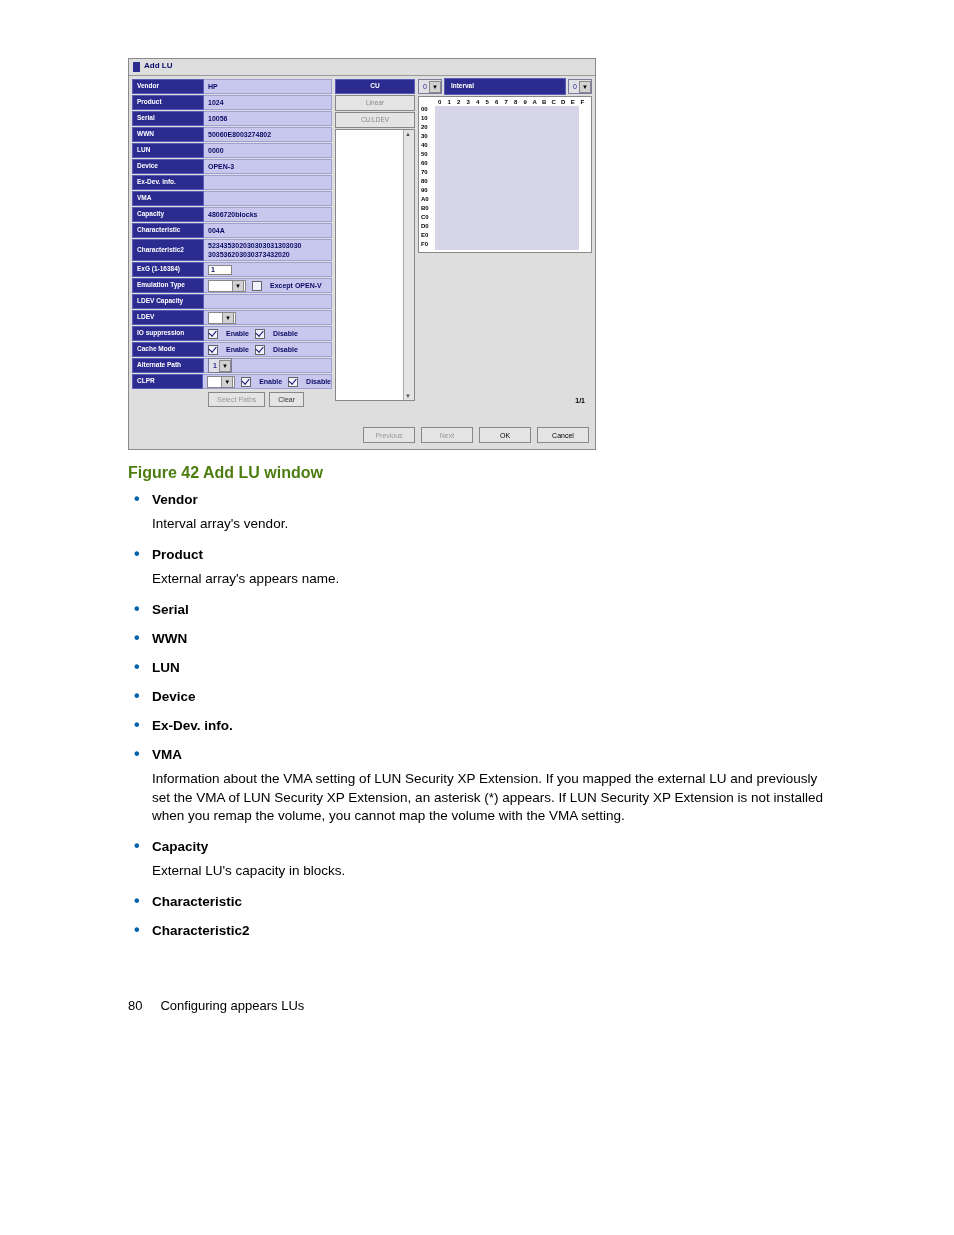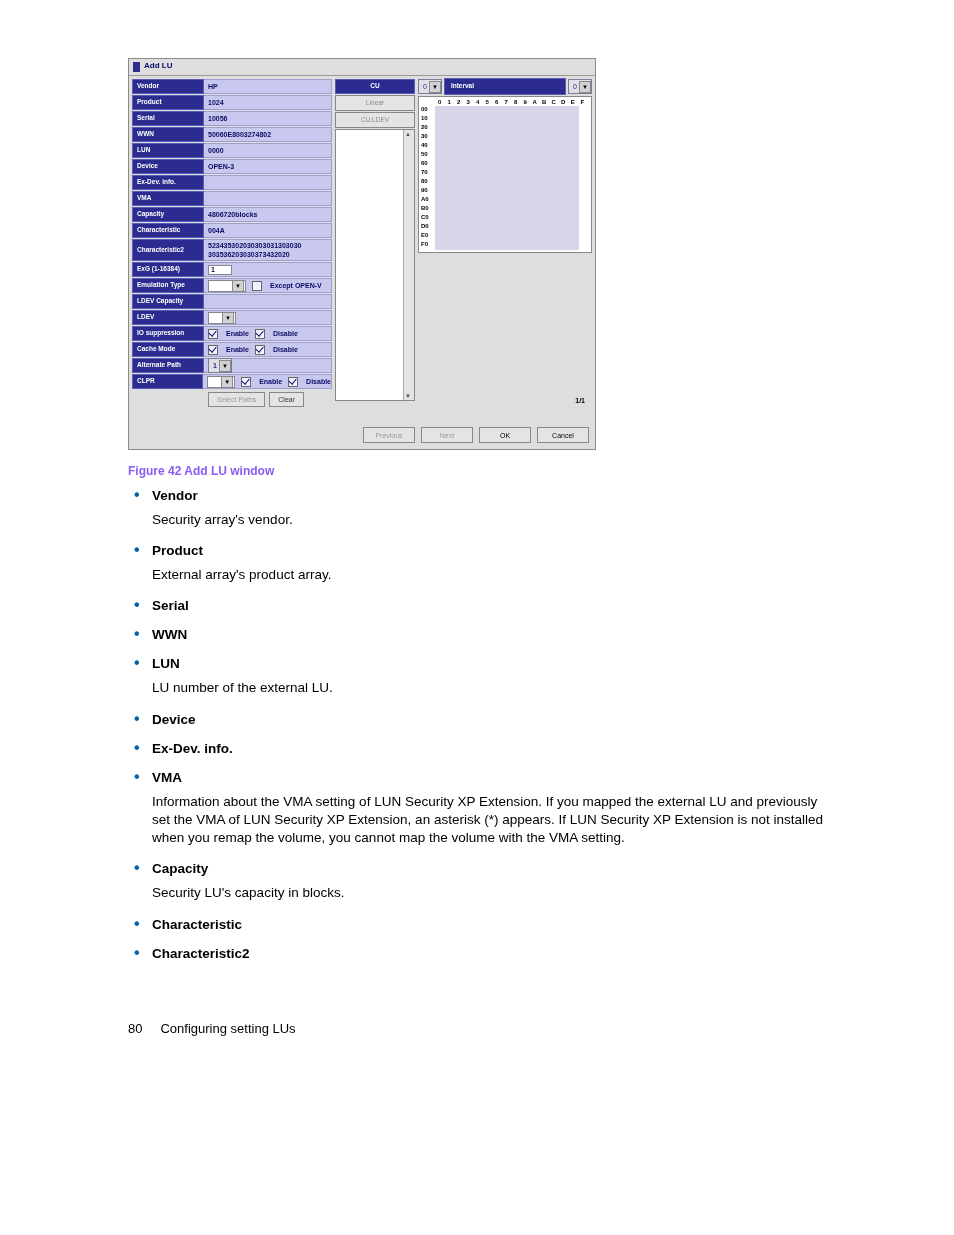--- a/index.html
+++ b/index.html
@@ -152,21 +152,21 @@
   }
   .pager { position:absolute; right:10px; top:-12px; font-size:7px; font-weight:bold; }
   .footer-btn {
     height:14px; width:50px; background:#e4e4e4; border:1px solid #888; font-size:7px;
     display:flex; align-items:center; justify-content:center;
   }
   .footer-btn.disabled { color:#999; }
 
   
   .caption {
-    color:#8b5cf6; font-weight:bold; font-size:12px; margin: 10px 0 10px 0;
+    color:#4d7c0f; font-weight:bold; font-size:16px; margin: 10px 0 10px 0;
   }
   ul.doc {
     list-style:none; padding:0; margin:0;
   }
   ul.doc > li { margin: 0 0 14px 0; padding-left: 24px; position:relative; }
   ul.doc > li::before {
     content:"•"; color:#0062aa; position:absolute; left:6px; top:0;
     font-size:16px; line-height:14px; font-weight:bold;
   }
   .term { font-weight:bold; font-size:13.5px; }
@@ -681,55 +681,54 @@
       <span class="footer-btn">OK</span>
       <span class="footer-btn">Cancel</span>
     </div>
   </div>
 
   <div class="caption">Figure 42 Add LU window</div>
 
   <ul class="doc" id="def-list">
       <li>
         <div class="term">Vendor</div>
-        <div class="desc">Security array's vendor.</div>
+        <div class="desc">Interval array's vendor.</div>
       </li>
       <li>
         <div class="term">Product</div>
-        <div class="desc">External array's product array.</div>
+        <div class="desc">External array's appears name.</div>
       </li>
       <li>
         <div class="term">Serial</div>
       </li>
       <li>
         <div class="term">WWN</div>
       </li>
       <li>
         <div class="term">LUN</div>
-        <div class="desc">LU number of the external LU.</div>
       </li>
       <li>
         <div class="term">Device</div>
       </li>
       <li>
         <div class="term">Ex-Dev. info.</div>
       </li>
       <li>
         <div class="term">VMA</div>
         <div class="desc">Information about the VMA setting of LUN Security XP Extension. If you mapped the external LU and previously set the VMA of LUN Security XP Extension, an asterisk (*) appears. If LUN Security XP Extension is not installed when you remap the volume, you cannot map the volume with the VMA setting.</div>
       </li>
       <li>
         <div class="term">Capacity</div>
-        <div class="desc">Security LU's capacity in blocks.</div>
+        <div class="desc">External LU's capacity in blocks.</div>
       </li>
       <li>
         <div class="term">Characteristic</div>
       </li>
       <li>
         <div class="term">Characteristic2</div>
       </li>
     </ul>
 
   <div class="page-foot">
     <span class="pn">80</span>
-    <span>Configuring setting LUs</span>
+    <span>Configuring appears LUs</span>
   </div>
 </div>
 
 </body></html>

